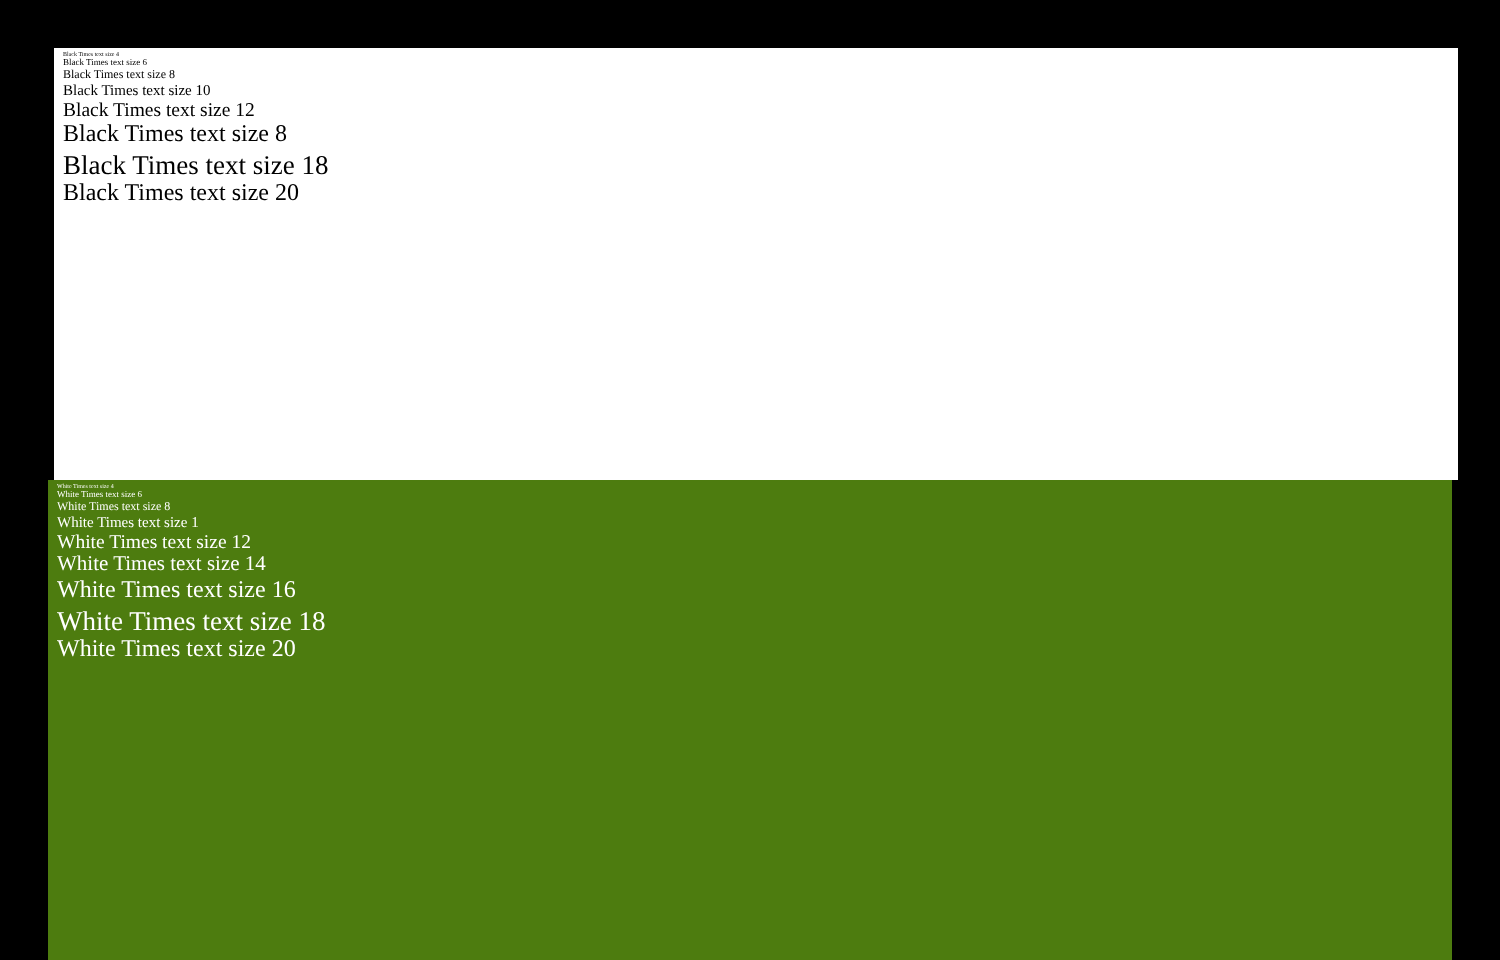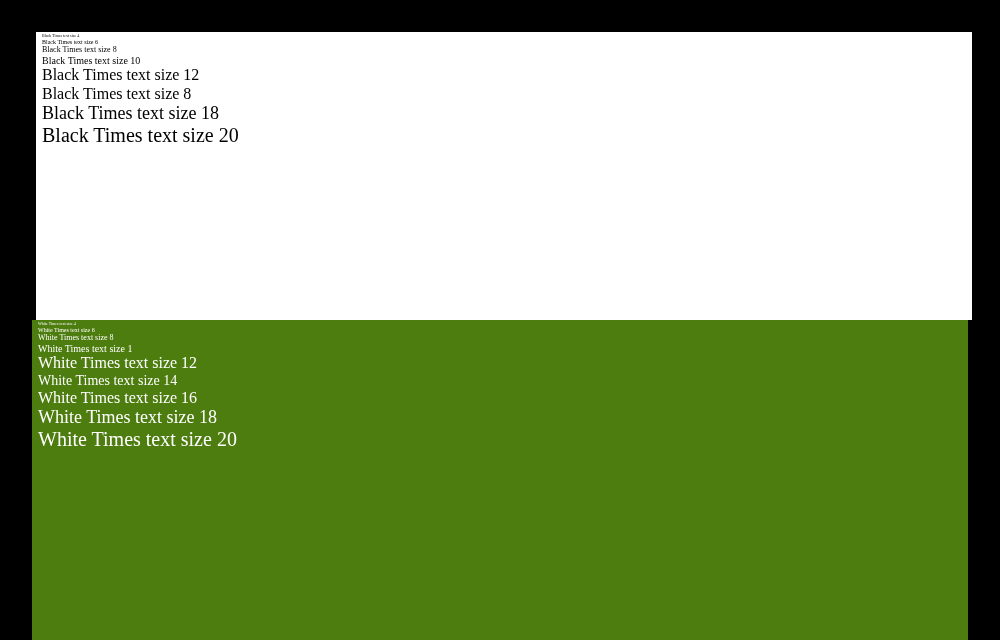--- a/index.html
+++ b/index.html
@@ -32,25 +32,25 @@
   .sample {
     display: block;
     line-height: 1.15;
     white-space: nowrap;
     margin: 0;
   }
   .sz4  { font-size: 4px;  }
   .sz6  { font-size: 6px;  }
   .sz8  { font-size: 8px;  }
   .sz10 { font-size: 10px; }
-  .sz12 { font-size: 16px; }
+  .sz12 { font-size: 13px; }
   .sz14 { font-size: 14px; }
   .sz16 { font-size: 16px; }
   .sz18 { font-size: 18px; }
-  .sz20 { font-size: 20px; }
+  .sz20 { font-size: 16px; }
 </style>
 </head>
 <body>
 
 <div class="panel panel-white">
   <span class="sample sz4">Black Times text size 4</span>
   <span class="sample sz6">Black Times text size 6</span>
   <span class="sample sz8">Black Times text size 8</span>
   <span class="sample sz10">Black Times text size 10</span>
   <span class="sample sz12">Black Times text size 12</span>

